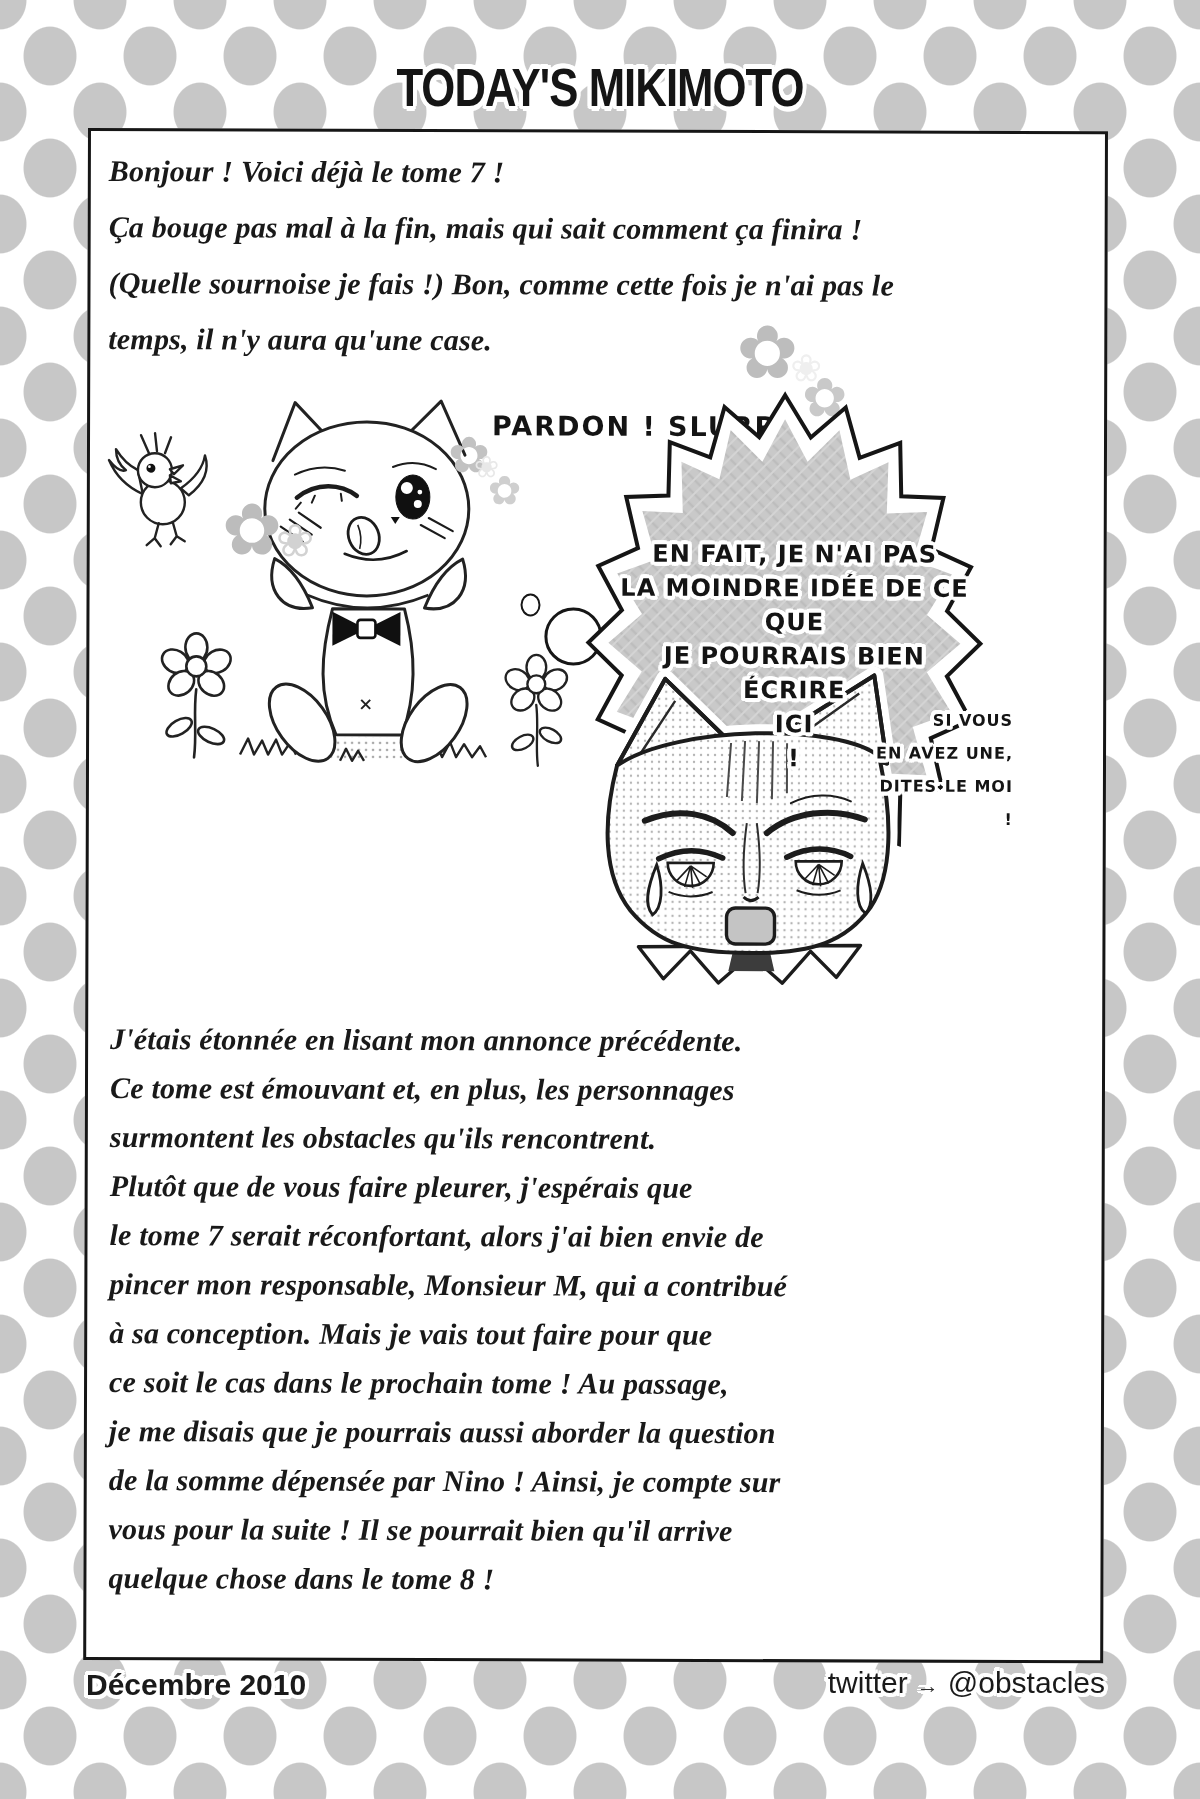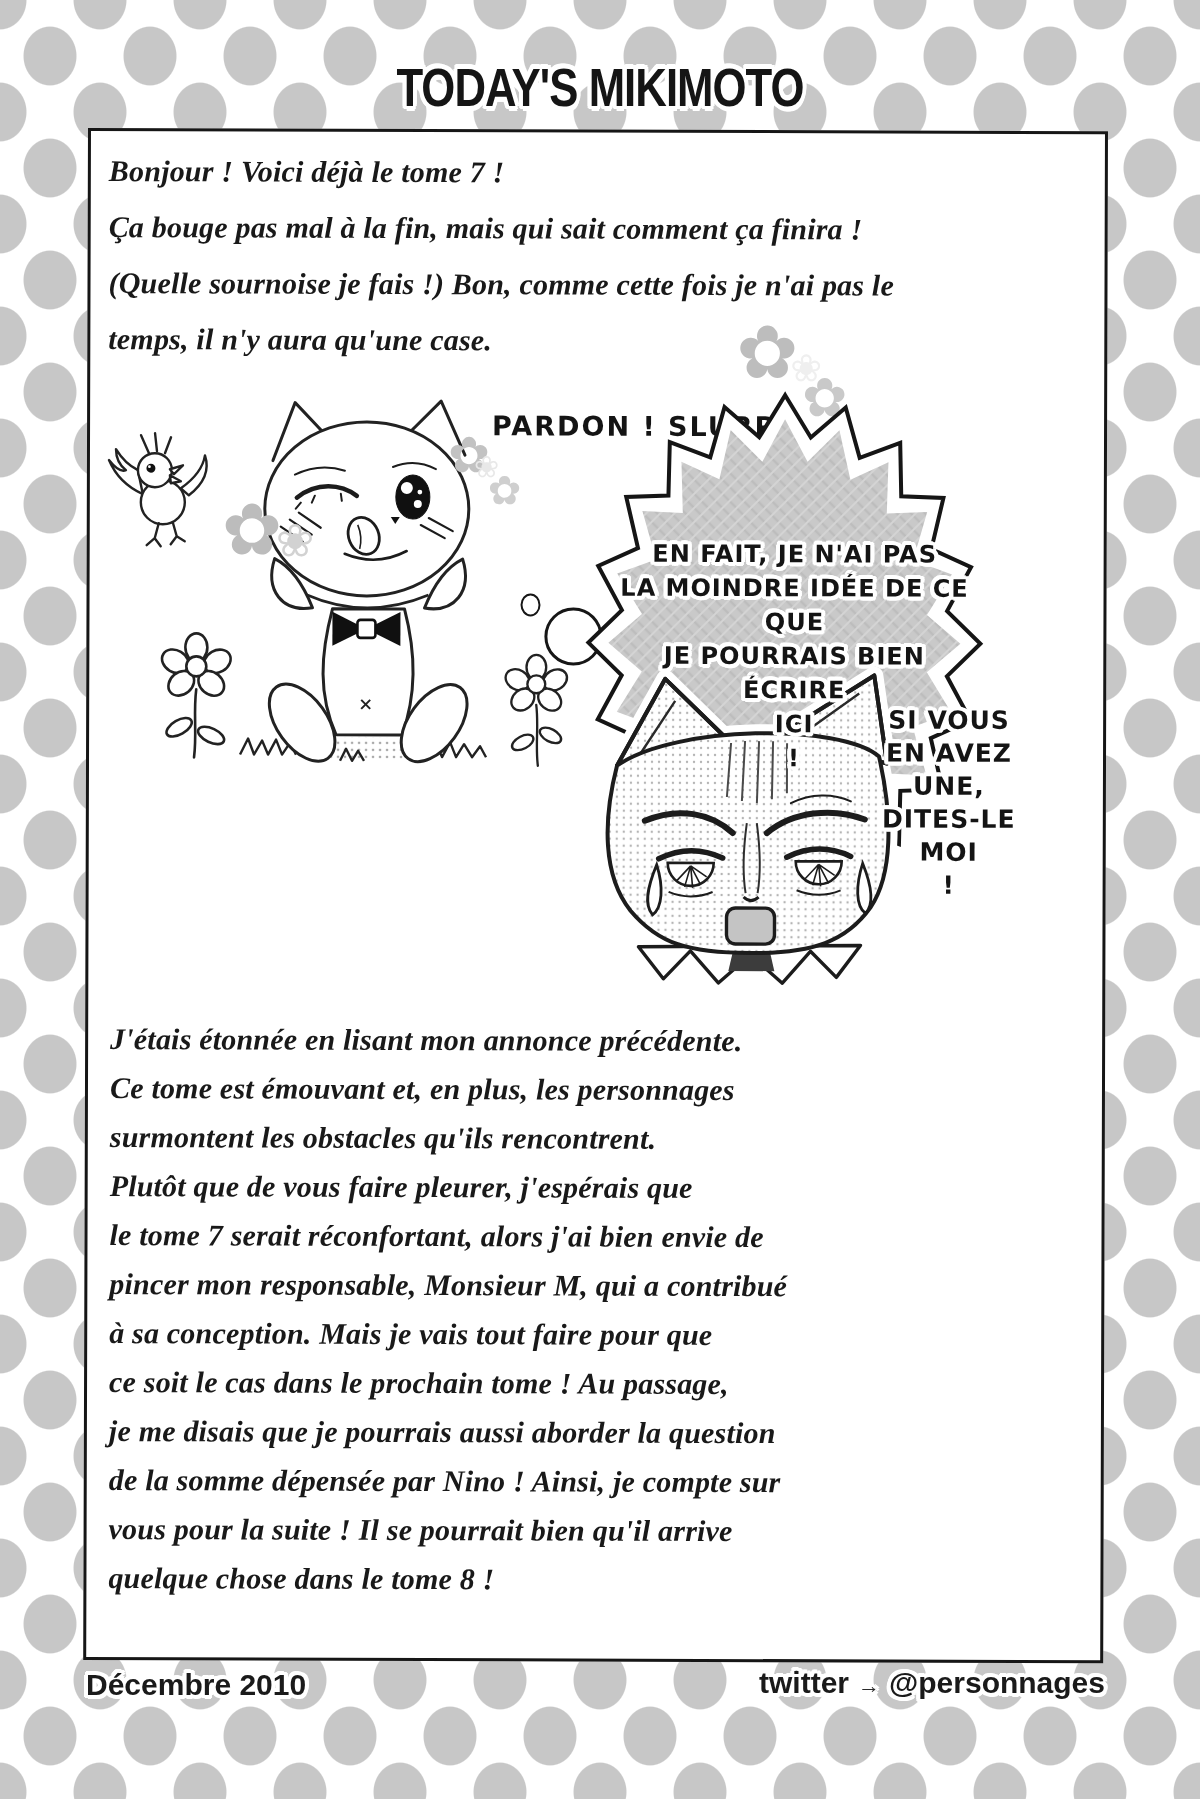--- a/index.html
+++ b/index.html
@@ -39,36 +39,36 @@
   .comic{font-family:"DejaVu Sans", sans-serif;font-weight:700;color:#141414;}
   .caption{
     position:absolute;left:402px;top:278px;font-size:27px;letter-spacing:2px;
     white-space:nowrap;
   }
   .bubble-main{
     position:absolute;left:525px;top:404px;width:360px;text-align:center;
     font-size:24px;line-height:34px;letter-spacing:1px;
   }
   .bubble-side{
-    position:absolute;left:760px;top:570px;width:200px;text-align:center;
-    font-size:25px;line-height:33px;letter-spacing:1px;
+    position:absolute;left:724px;top:570px;width:200px;text-align:right;
+    font-size:16px;line-height:33px;letter-spacing:1px;
   }
   .trail{
     position:absolute;border:3px solid #161616;border-radius:50%;background:#fff;
   }
   .trail.small{left:431px;top:461px;width:16px;height:19px;border-width:2px;}
   .trail.big{left:455px;top:475px;width:52px;height:52px;}
   .flower{position:absolute;line-height:1;font-family:"DejaVu Sans",sans-serif;}
   .footer-left{
     position:absolute;left:86px;top:1668px;font-size:30px;font-weight:700;color:#1a1a1a;
   }
   .footer-right{
     position:absolute;right:95px;top:1666px;display:flex;align-items:baseline;gap:9px;
   }
-  .footer-right .label,.footer-right .handle{font-size:30px;font-weight:700;color:#1a1a1a;}
+  .footer-right .label,.footer-right .handle{font-size:30px;font-weight:400;color:#1a1a1a;}
   .footer-right .arrow{font-size:22px;font-weight:400;color:#2a2a2a;}
   svg{position:absolute;overflow:visible;}
 </style>
 </head>
 <body>
 
 <h1 class="title halo">TODAY'S MIKIMOTO</h1>
 
 <div class="panel">
 
@@ -281,14 +281,14 @@
     <div class="hw">vous pour la suite ! Il se pourrait bien qu'il arrive</div>
     <div class="hw">quelque chose dans le tome 8 !</div>
   </div>
 
 </div>
 
 <div class="footer-left halo">Décembre 2010</div>
 <div class="footer-right">
   <span class="label halo">twitter</span>
   <span class="arrow halo">→</span>
-  <span class="handle halo">@personnages</span>
+  <span class="handle halo">@obstacles</span>
 </div>
 
 </body></html>

